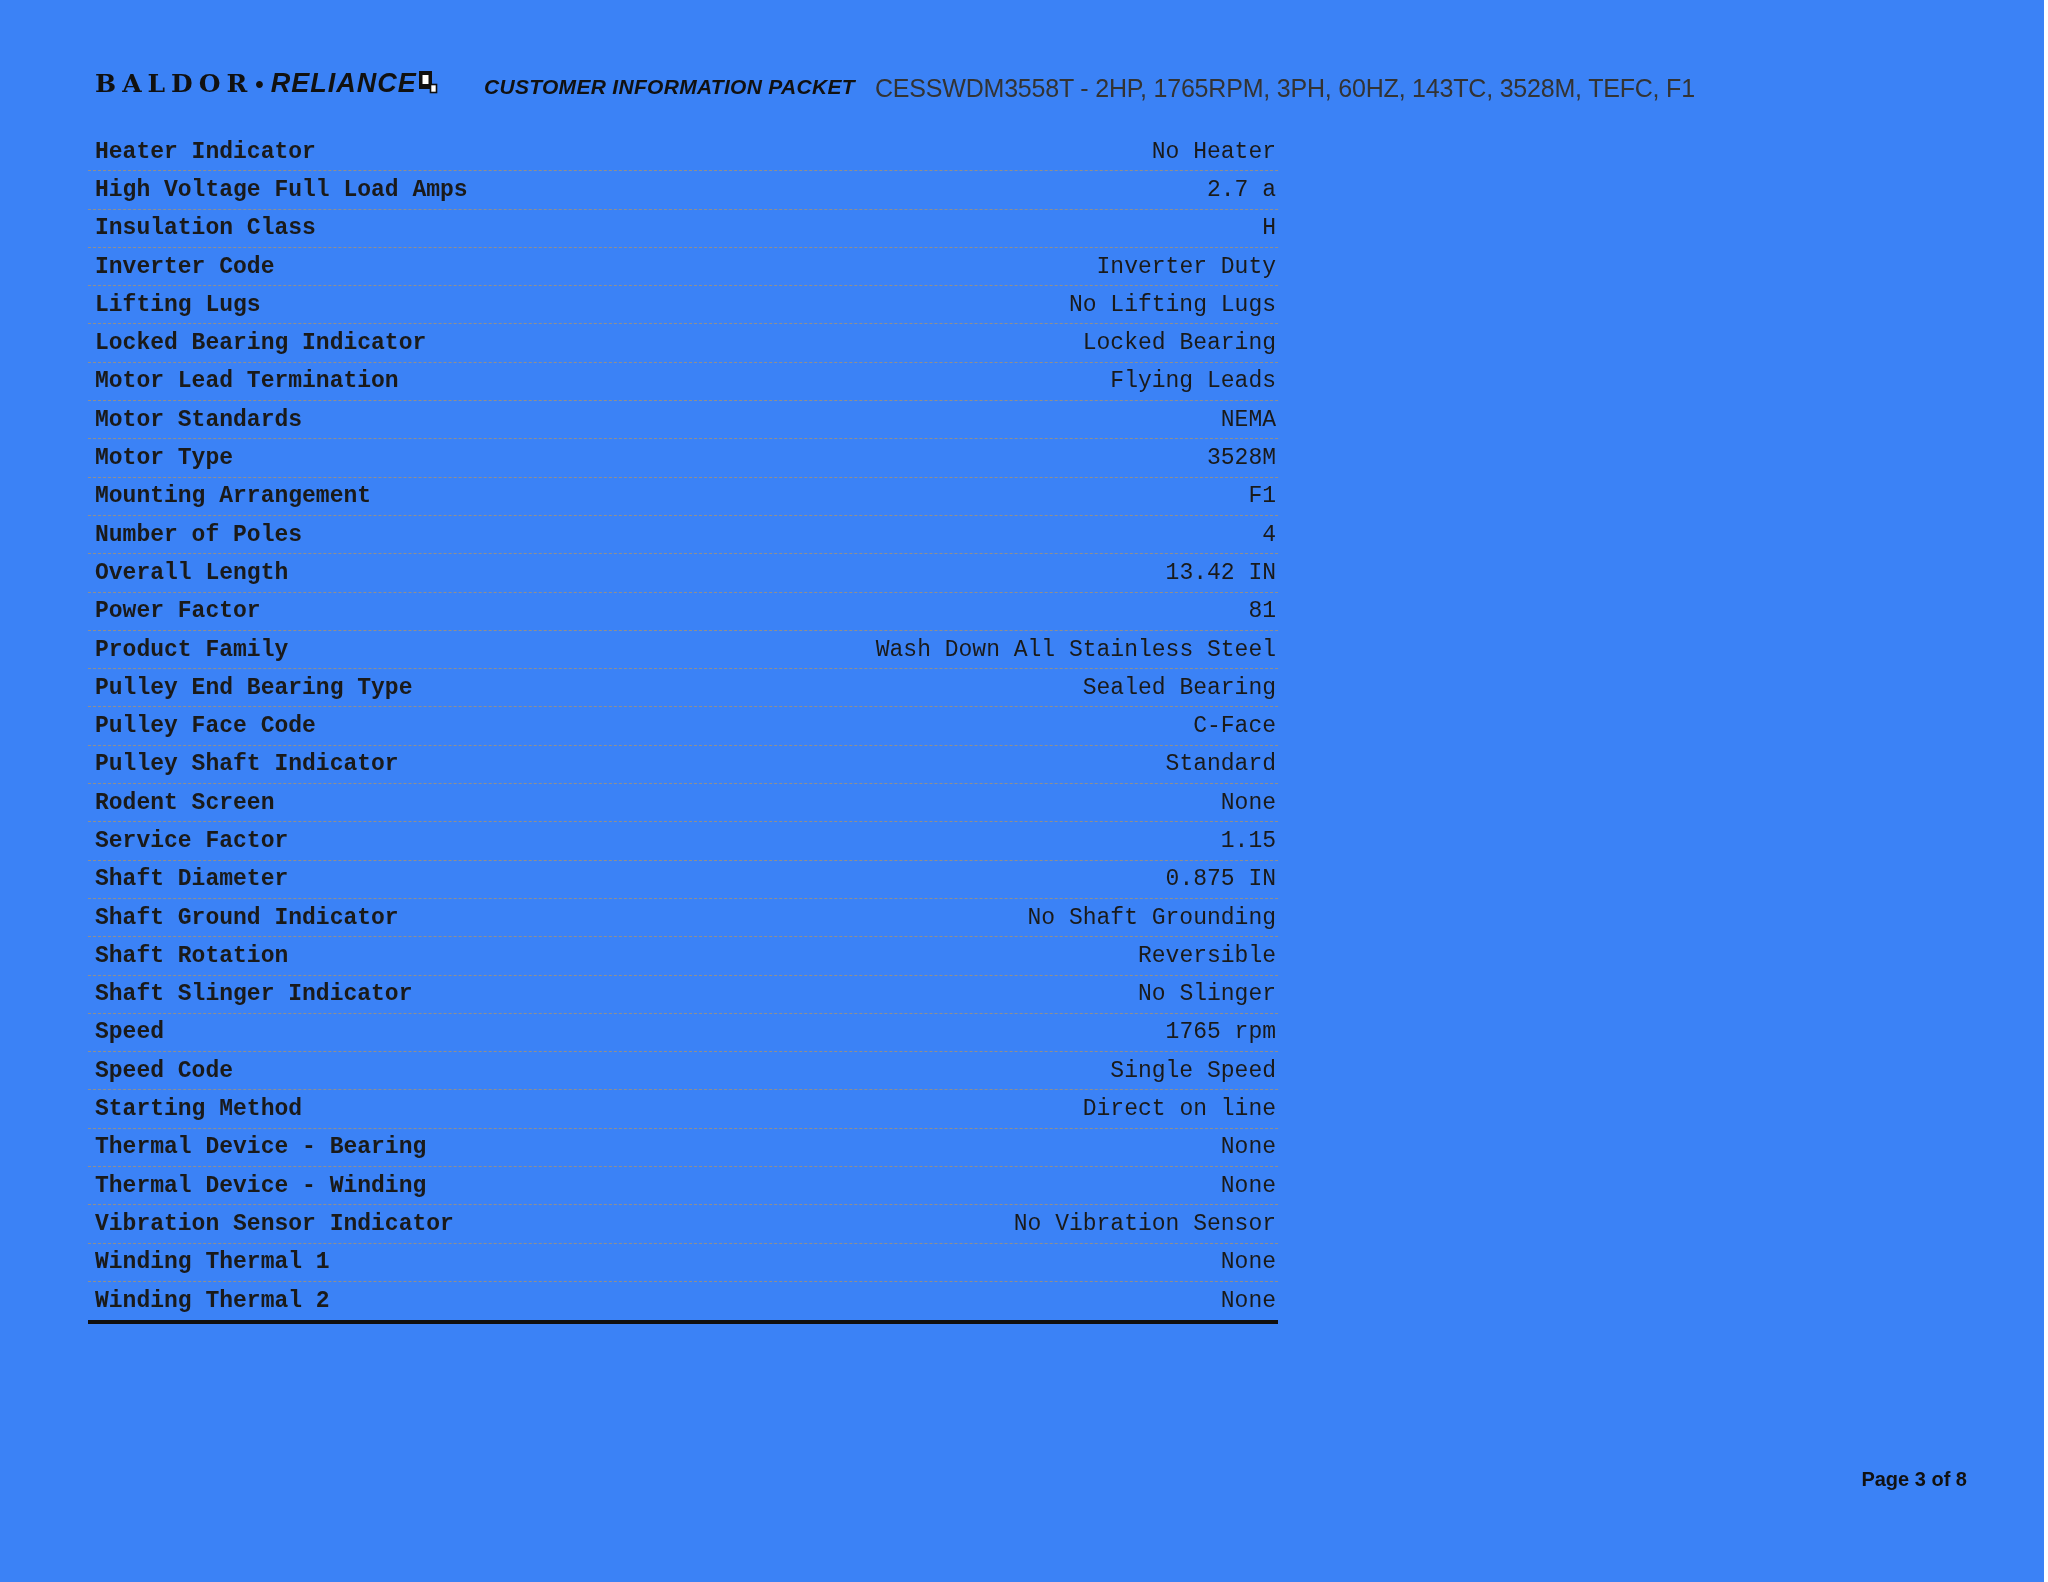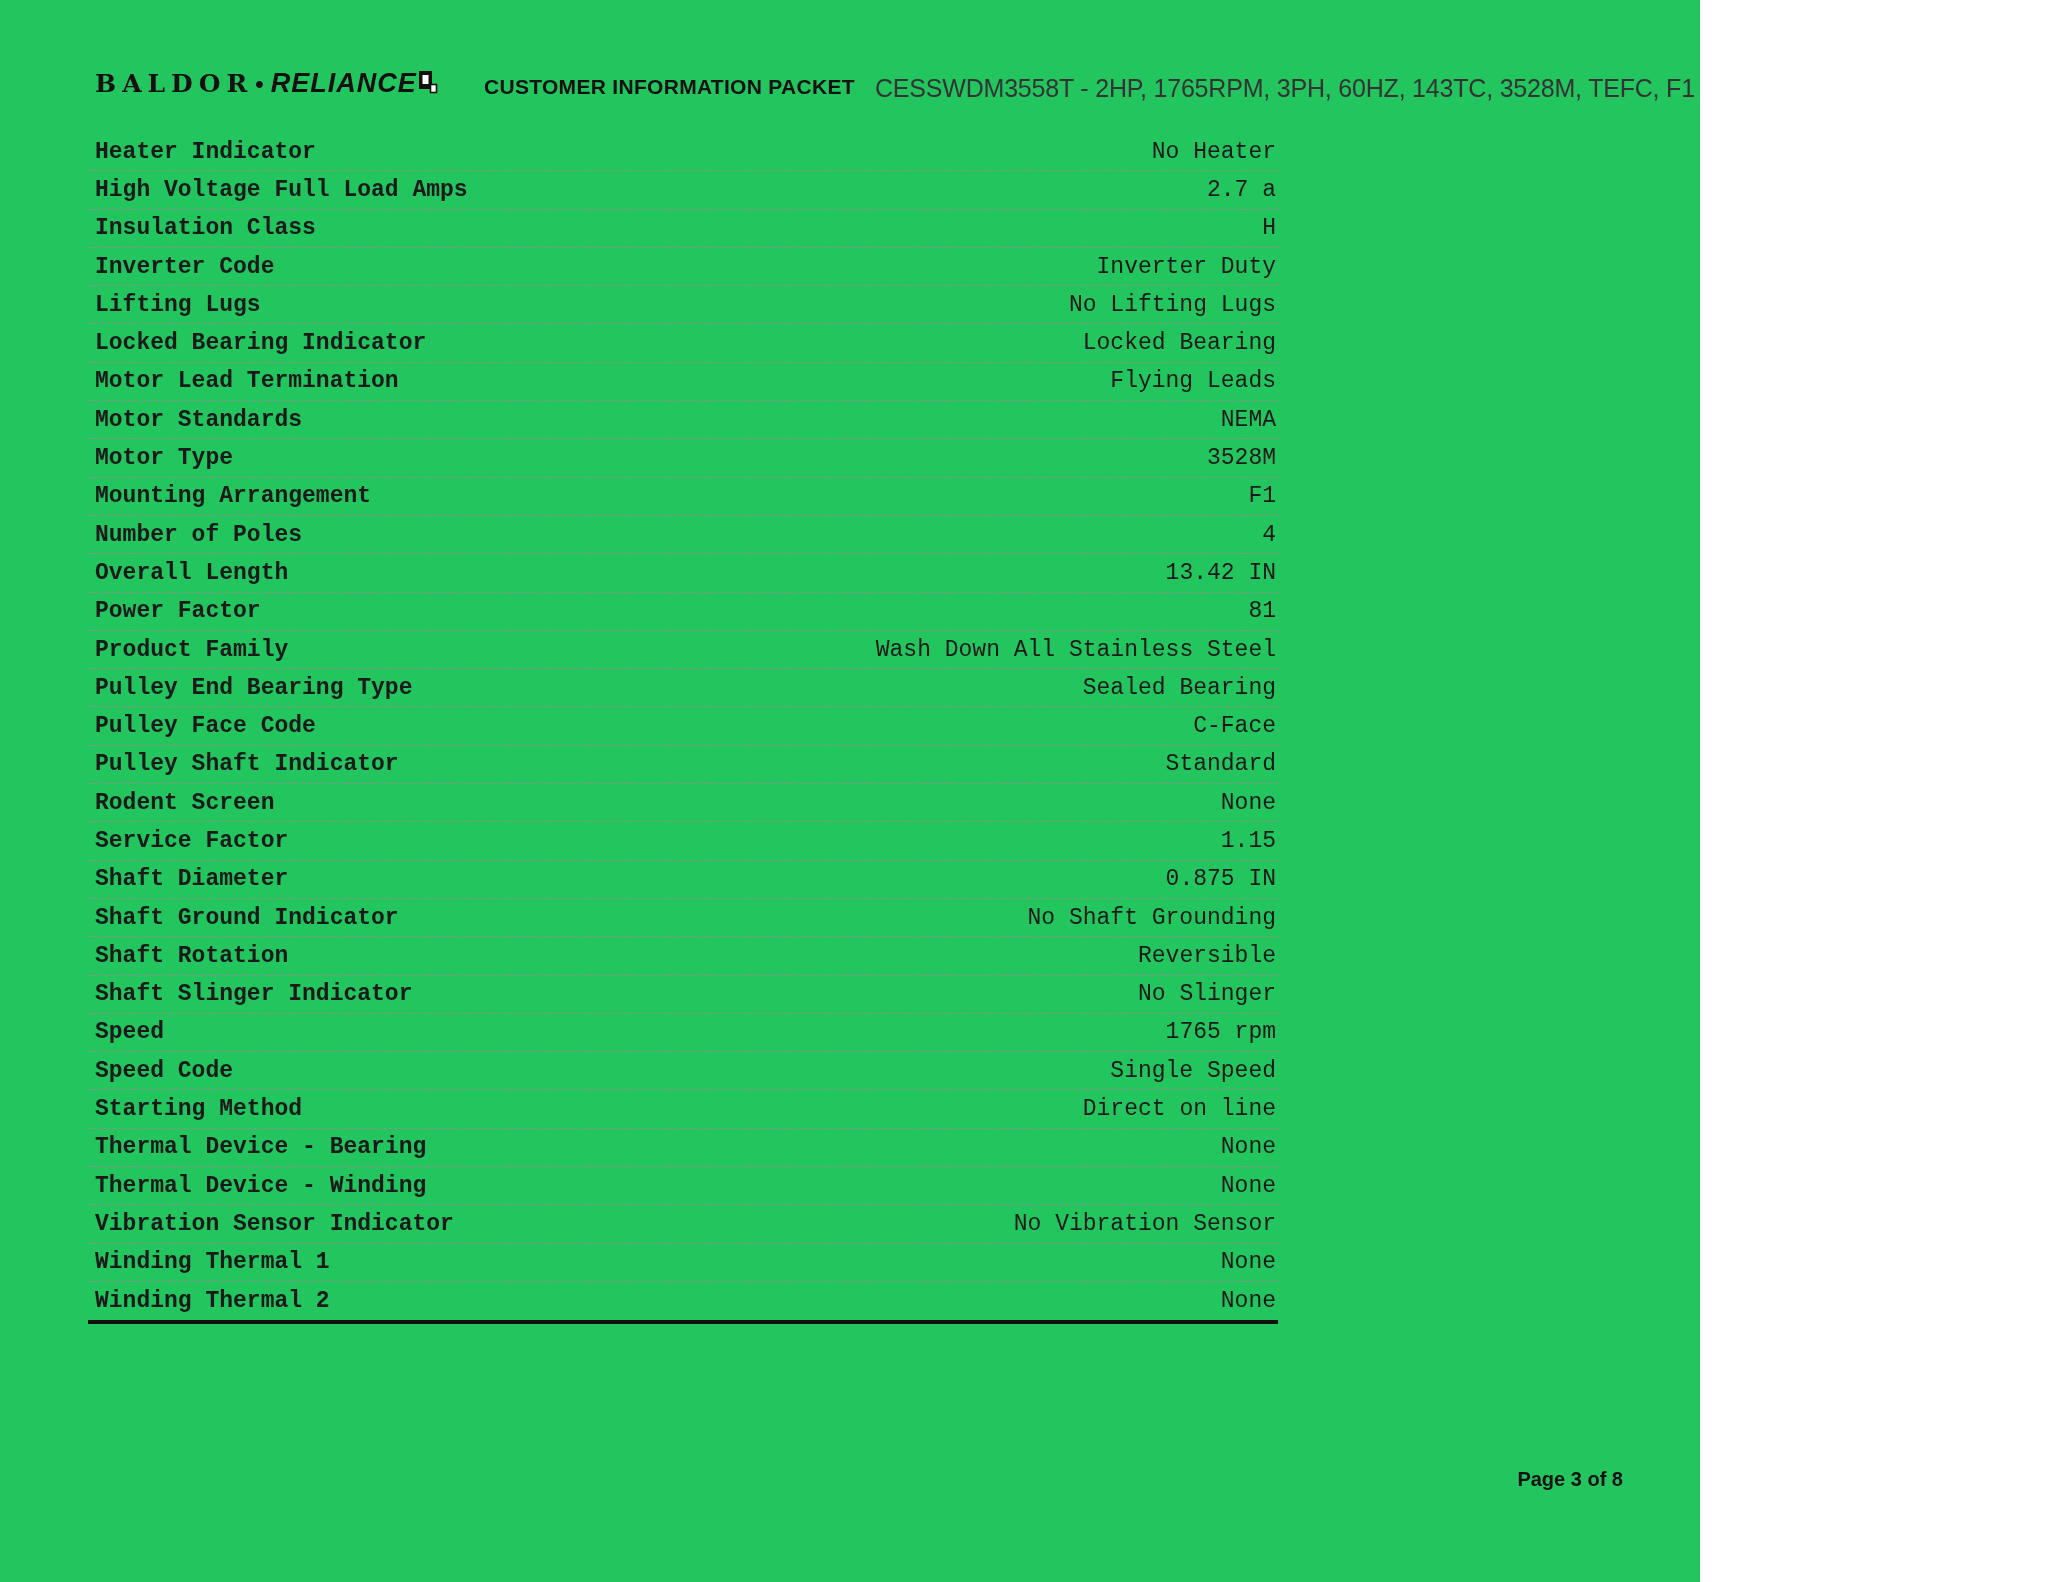--- a/index.html
+++ b/index.html
@@ -1,19 +1,19 @@
 <!DOCTYPE html>
 <html><head>
 <meta charset="utf-8">
 <style>
   html,body{margin:0;padding:0;background:#ffffff;}
   .page{
     position:relative;
-    width:1700px;height:1582px;
-    background:#22c55e;
+    width:2044px;height:1582px;
+    background:#3b82f6;
     font-family:"Liberation Sans",sans-serif;
     color:#1a1a1a;
     overflow:hidden;
   }
   
   .brand{
     position:absolute;left:95px;top:66px;
     display:flex;align-items:baseline;white-space:nowrap;
   }
   .brand-baldor{
@@ -21,21 +21,21 @@
     font-weight:700;font-size:25px;letter-spacing:6px;color:#111;
   }
   .brand-dot{font-size:24px;font-weight:700;margin:0 7px 0 2px;color:#111;}
   .brand-reliance{
     font-style:italic;font-weight:700;font-size:27px;
     letter-spacing:1px;color:#111;
   }
   .brand-mark{display:inline-block;margin-left:1px;transform:translateY(3px);}
   .header-title{
     position:absolute;left:484px;top:75px;
-    font-weight:700;font-size:21px;letter-spacing:0.3px;color:#111;
+    font-weight:700;font-size:21px;letter-spacing:0.3px;color:#111;font-style:italic;
   }
   .header-product{
     position:absolute;left:875px;top:74px;
     font-size:25px;color:#333;letter-spacing:-0.2px;white-space:nowrap;
   }
   
   .spec-table{
     position:absolute;left:88px;top:133px;width:1190px;
     border-bottom:4px solid #101010;
     font-family:Liberation Mono, monospace;

